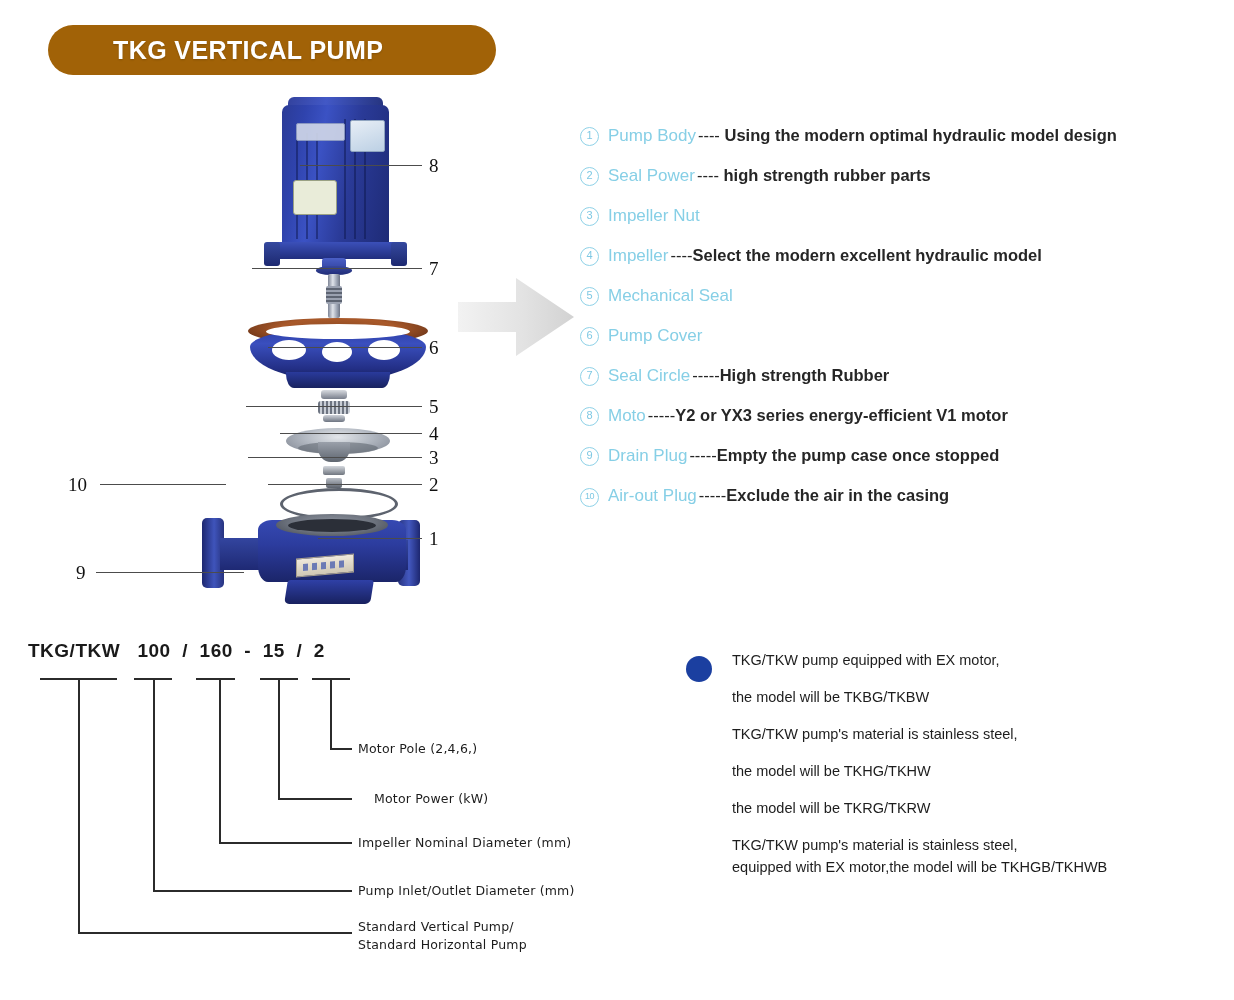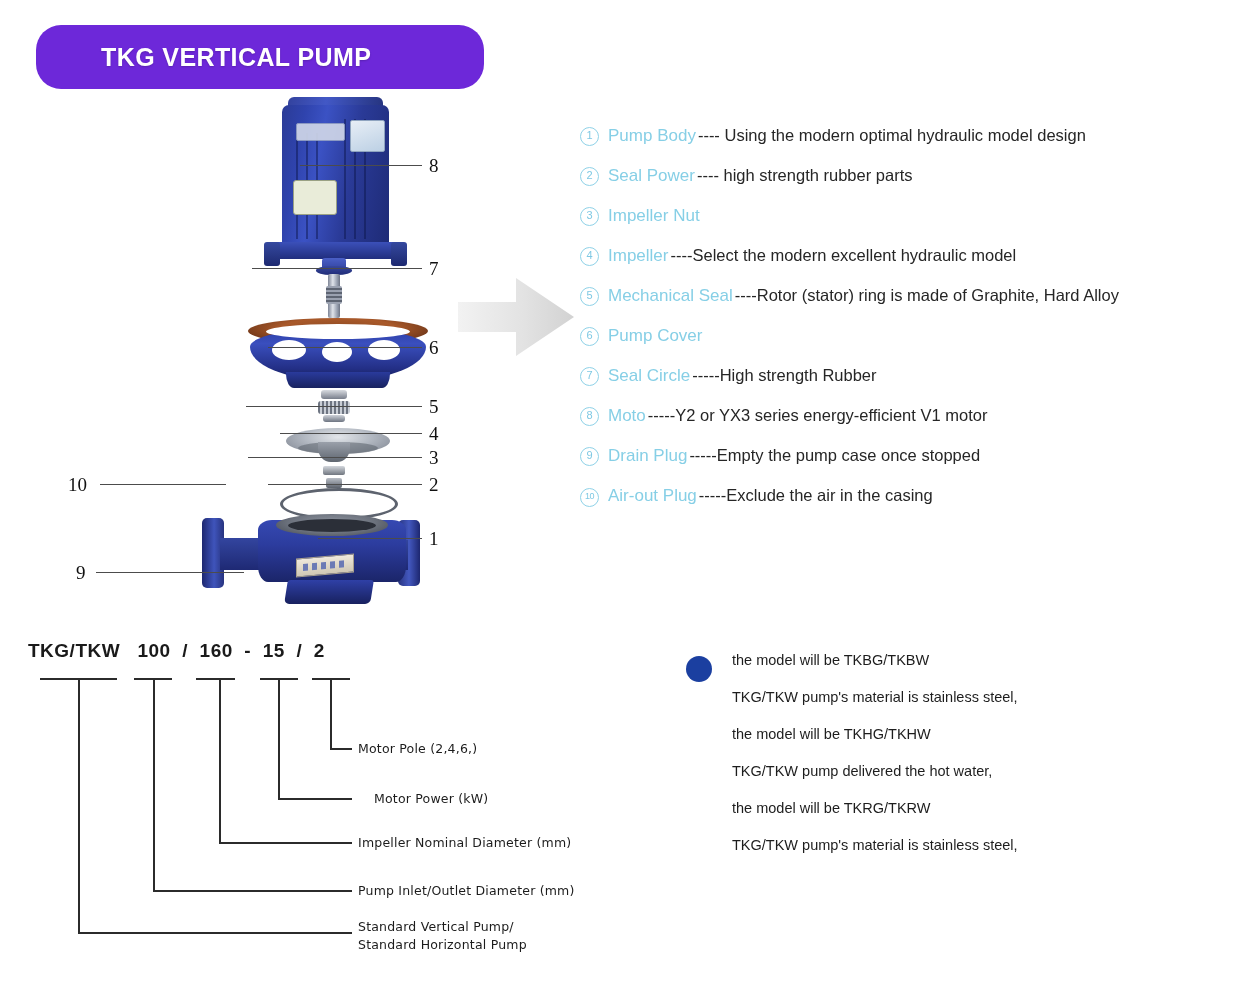--- a/index.html
+++ b/index.html
@@ -5,22 +5,22 @@
   html,body{margin:0;padding:0;background:#ffffff;}
   body{
     width:1234px;height:1000px;position:relative;overflow:hidden;
     font-family:"Liberation Sans","DejaVu Sans",sans-serif;
     color:#1a1a1a;
   }
   .abs{position:absolute;}
 
   
   #title-banner{
-    left:36px;top:25px;width:448px;height:64px;
-    background:#6d28d9;border-radius:25px;
+    left:48px;top:25px;width:448px;height:50px;
+    background:#a16207;border-radius:25px;
     display:flex;align-items:center;
   }
   #title-banner .txt{
     margin-left:65px;color:#ffffff;font-size:25px;font-weight:bold;
     letter-spacing:.4px;text-shadow:0 1px 2px rgba(0,0,0,.18);
   }
 
   
   #pump-figure{left:90px;top:90px;width:400px;height:510px;}
 
@@ -215,21 +215,21 @@
   .circ-num{
     flex:0 0 auto;width:17px;height:17px;border-radius:50%;
     border:1.4px solid #8fd2e8;color:#7ec8e3;
     font-size:11px;line-height:15px;text-align:center;
     margin-right:9px;position:relative;top:-2px;
     font-family:"Liberation Sans",sans-serif;
   }
   .circ-num.wide{font-size:9px;letter-spacing:-.5px;}
   .part-name{color:#86cfe6;font-size:17px;white-space:nowrap;}
   .part-desc{color:#262626;font-size:16.5px;margin-left:2px;white-space:nowrap;}
-  .part-desc b{font-weight:normal;text-align:center;}
+  .part-desc b{font-weight:bold;text-align:center;}
 
   
   #model-code{left:28px;top:640px;width:580px;height:320px;}
   .code-text{
     position:absolute;top:0;left:0;font-size:19px;font-weight:bold;
     font-family:"Liberation Sans",sans-serif;letter-spacing:.5px;white-space:pre;
   }
   .uline{position:absolute;height:2px;background:#2b2b2b;}
   .vline{position:absolute;width:2px;background:#2b2b2b;}
   .hline{position:absolute;height:2px;background:#2b2b2b;}
@@ -367,21 +367,20 @@
 
   <div class="legend-row">
     <span class="circ-num">4</span>
     <span class="part-name">Impeller</span>
     <span class="part-desc"><span>----</span><b>Select the modern excellent hydraulic model</b></span>
   </div>
 
   <div class="legend-row">
     <span class="circ-num">5</span>
     <span class="part-name">Mechanical Seal</span>
-    <span class="part-desc"><span>----</span><b>Rotor (stator) ring is made of Graphite, Hard Alloy</b></span>
   </div>
 
   <div class="legend-row">
     <span class="circ-num">6</span>
     <span class="part-name">Pump Cover</span>
   </div>
 
   <div class="legend-row">
     <span class="circ-num">7</span>
     <span class="part-name">Seal Circle</span>
@@ -433,20 +432,21 @@
   <div class="code-label" style="left:346px;top:150px;">Motor Power  (kW)</div>
   <div class="code-label" style="left:330px;top:194px;">Impeller Nominal Diameter (mm)</div>
   <div class="code-label" style="left:330px;top:242px;">Pump Inlet/Outlet Diameter (mm)</div>
   <div class="code-label" style="left:330px;top:278px;">Standard Vertical Pump/</div>
   <div class="code-label" style="left:330px;top:296px;">Standard Horizontal Pump</div>
 </div>
 
 <div class="abs" id="notes">
   <div class="note-bullet"></div>
   <div class="note-lines">
+    <div class="note-line">TKG/TKW pump equipped with EX motor,</div>
     <div class="note-line">the model will be TKBG/TKBW</div>
     <div class="note-line">TKG/TKW pump's material is stainless steel,</div>
     <div class="note-line">the model will be TKHG/TKHW</div>
-    <div class="note-line">TKG/TKW pump delivered the hot water,</div>
     <div class="note-line">the model will be TKRG/TKRW</div>
     <div class="note-line tight">TKG/TKW pump's material is stainless steel,</div>
+    <div class="note-line">equipped with EX motor,the model will be TKHGB/TKHWB</div>
   </div>
 </div>
 
 </body></html>

